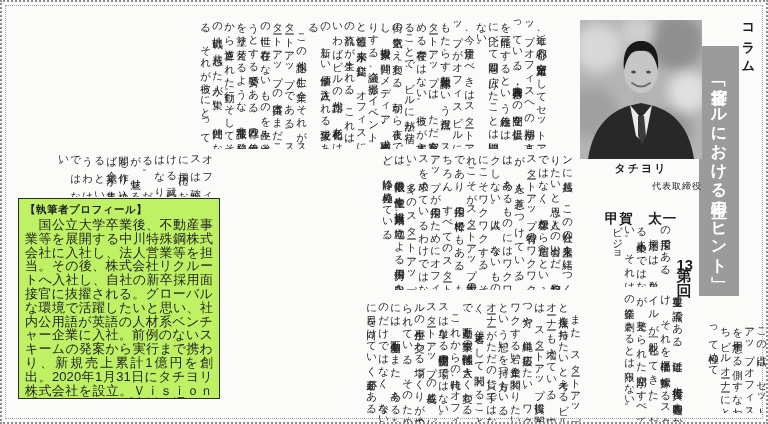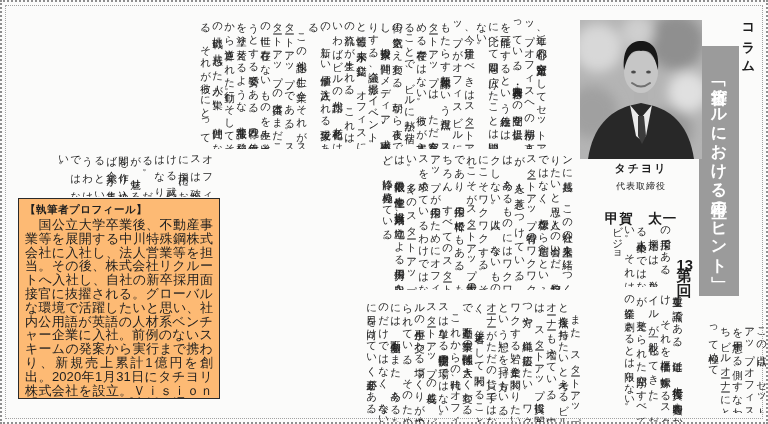--- a/index.html
+++ b/index.html
@@ -34,25 +34,25 @@
     text-align:center;overflow:hidden;
   }
   .episode{
     position:absolute;left:672px;top:254px;height:62px;writing-mode:vertical-rl;
     font-size:15px;font-weight:bold;letter-spacing:1px;
   }
   .tcy{text-combine-upright:all;}
   .photo{position:absolute;left:578px;top:18px;width:122px;height:139px;background:#b8b8b8;}
   .caption{position:absolute;left:578px;top:159px;width:122px;text-align:center;}
   .cap-company{font-size:11px;font-weight:bold;letter-spacing:2px;}
-  .cap-role{font-size:9px;margin-top:4px;letter-spacing:1px;}
+  .cap-role{font-size:9px;margin-top:4px;letter-spacing:1px;text-align:right;}
   .cap-name{font-size:13.5px;font-weight:bold;margin-top:17px;letter-spacing:1px;}
   .profile-box{
     position:absolute;left:16px;top:196px;width:202px;height:201px;
-    border:1.5px solid #2a2a2a;background:#fdba74;box-sizing:border-box;
+    border:1.5px solid #2a2a2a;background:#bef264;box-sizing:border-box;
     padding:4px 6px;overflow:hidden;
   }
   .profile-heading{font-size:10.5px;font-weight:600;letter-spacing:.5px;}
   .profile-body{
     font-size:13px;line-height:13.8px;white-space:pre-wrap;
     text-align:justify;margin-top:1px;letter-spacing:.1px;
   }
 </style>
 </head>
 <body>

